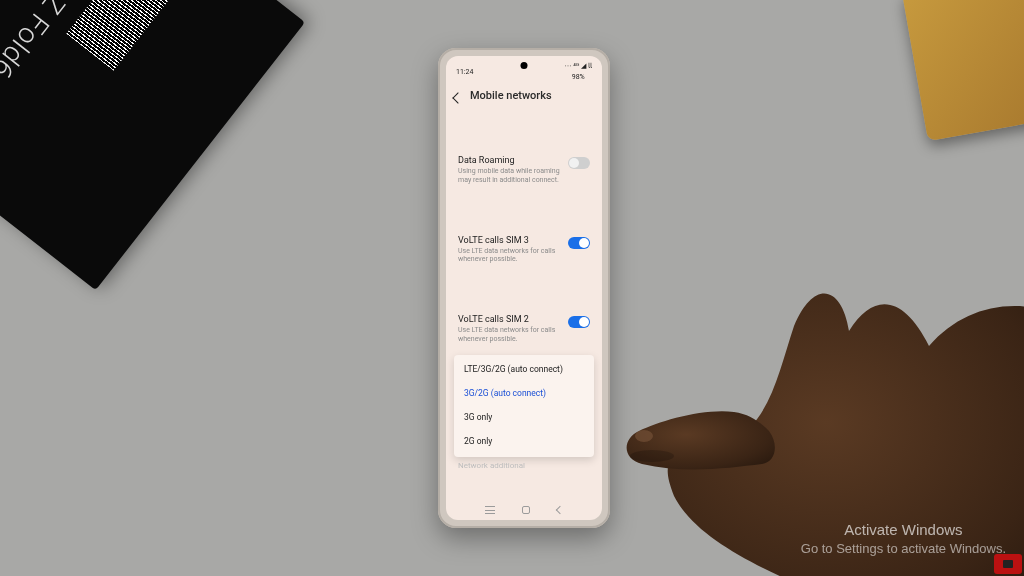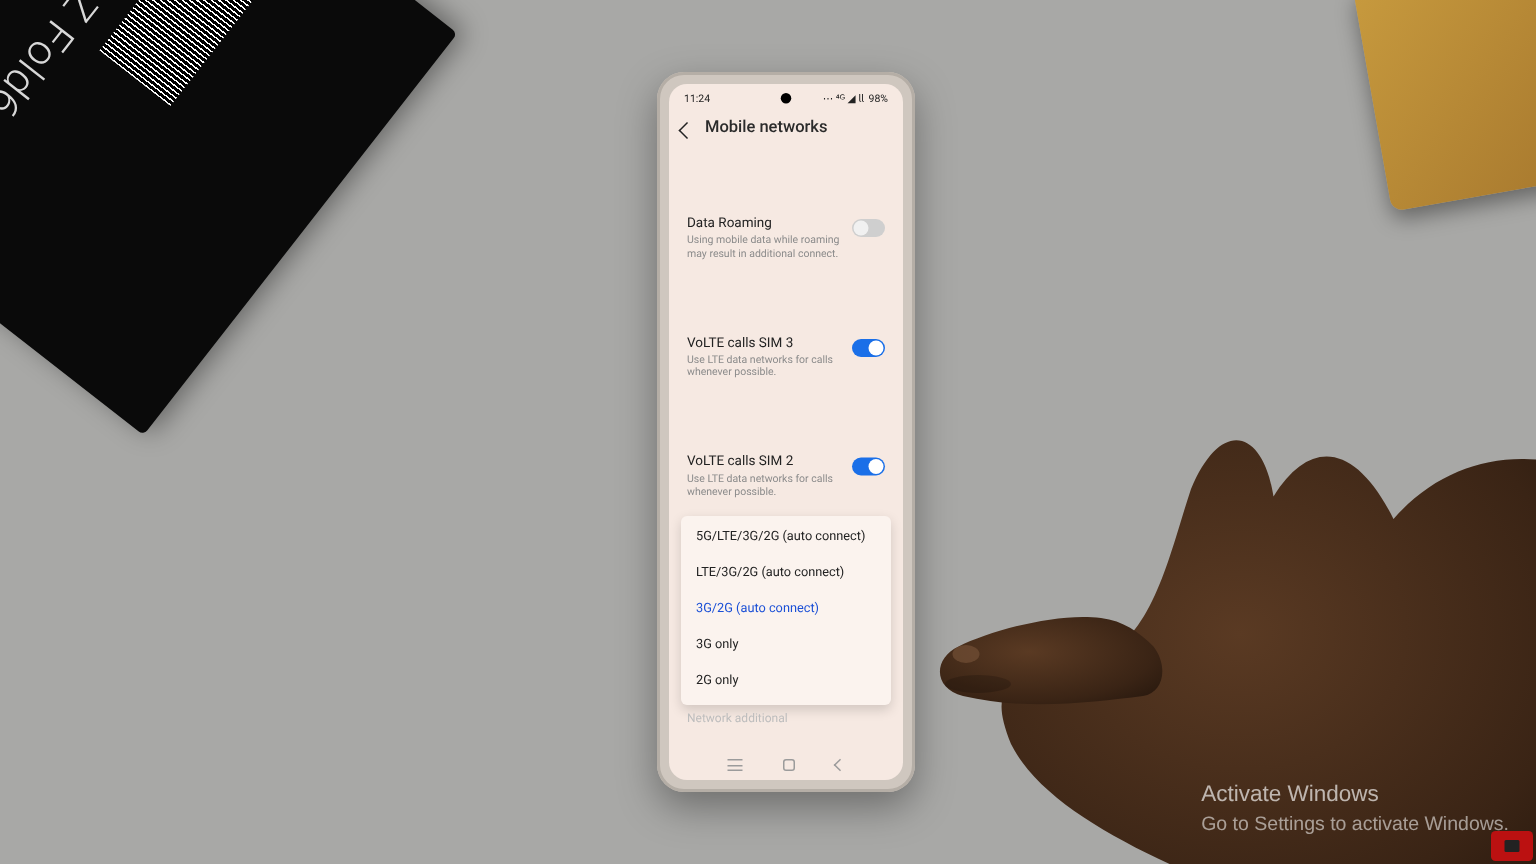--- a/index.html
+++ b/index.html
@@ -81,21 +81,21 @@
     background: #000; border-radius: 50%;
   }
 
   .statusbar {
     display: flex; justify-content: space-between;
     align-items: center;
     font-size: 7px;
     padding: 6px 10px 2px 10px;
     color: #222;
   }
-  .statusbar .right { display: flex; gap: 3px; align-items: center; }
+  .statusbar .right { display: flex; gap: 3px; align-items: center; flex-direction: column; }
 
   .header {
     display: flex; align-items: flex-end;
     gap: 8px;
     padding: 6px 8px 10px 8px;
   }
   .back-chevron {
     width: 8px; height: 8px;
     border-left: 1.5px solid #222;
     border-bottom: 1.5px solid #222;
@@ -184,21 +184,21 @@
     position: absolute;
     right: -40px; bottom: -40px;
     width: 520px; height: 420px;
     pointer-events: none;
   }
 
   
   .watermark {
     position: absolute;
     right: 18px; bottom: 18px;
-    text-align: left;
+    text-align: center;
     color: rgba(255,255,255,.55);
     font-size: 13px;
     line-height: 1.35;
     font-family: "Segoe UI", sans-serif;
   }
   .watermark .t { font-size: 15px; color: rgba(255,255,255,.65); }
 
   .badge {
     position: absolute;
     right: 2px; bottom: 2px;
@@ -254,21 +254,20 @@
 
     <div class="setting">
       <div class="txt">
         <div class="title">VoLTE calls SIM 2</div>
         <div class="sub">Use LTE data networks for calls whenever possible.</div>
       </div>
       <div class="toggle on"></div>
     </div>
 
     <div class="dropdown">
-      <div class="opt">5G/LTE/3G/2G (auto connect)</div>
       <div class="opt">LTE/3G/2G (auto connect)</div>
       <div class="opt selected">3G/2G (auto connect)</div>
       <div class="opt">3G only</div>
       <div class="opt">2G only</div>
     </div>
 
     <div class="faint-below">Network additional</div>
 
     <div class="navbar">
       <div class="nb lines">

